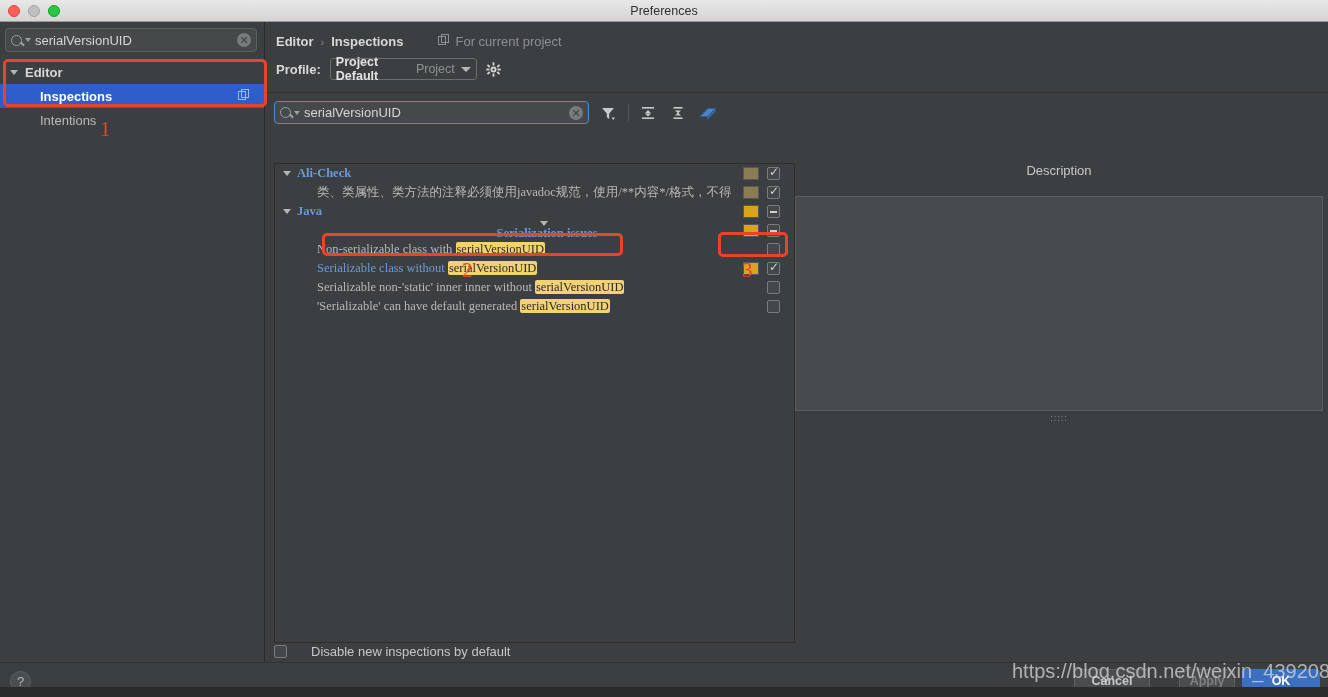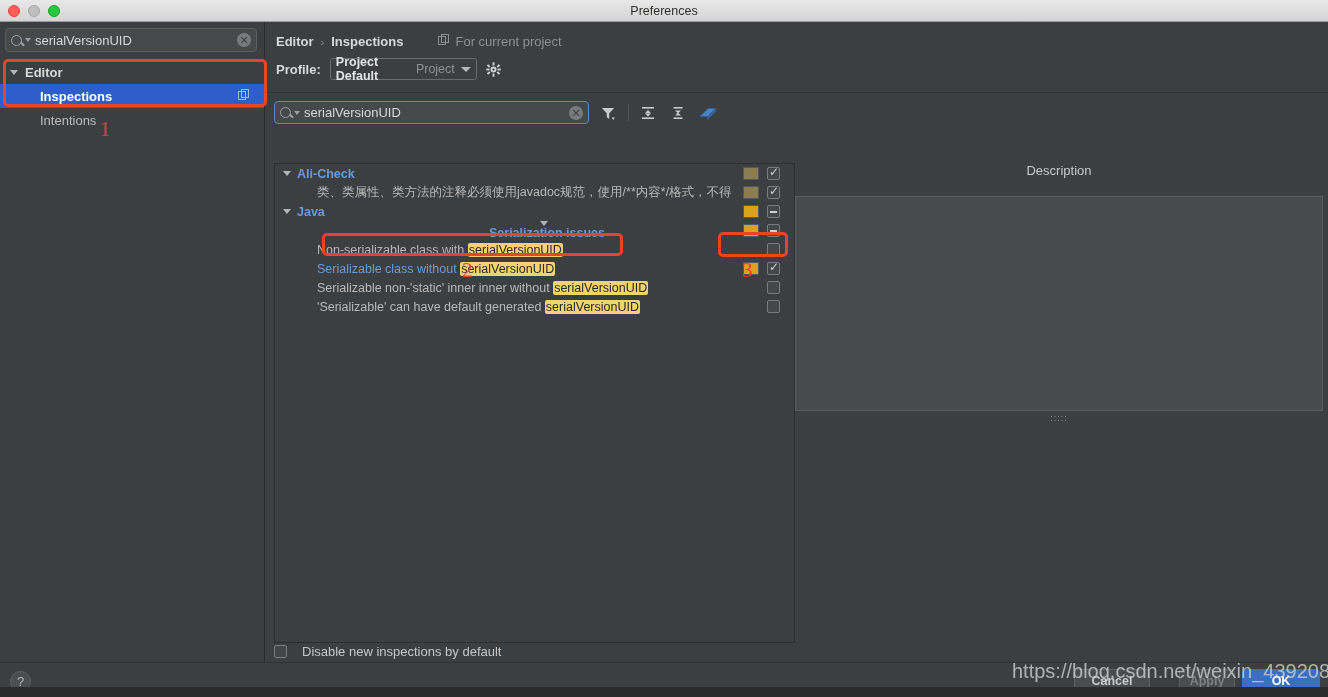--- a/index.html
+++ b/index.html
@@ -96,40 +96,40 @@
   }
   .tb-ic{ width:22px;height:22px; display:flex;align-items:center;justify-content:center;
      margin-left:8px; cursor:pointer;}
   .tb-sep{ width:1px;height:17px;background:#545658;margin-left:9px;}
 
   
   #tree-panel{
     position:absolute; left:9px; top:141px; width:521px; height:480px;
     background:#3c3f41; border:1px solid #2e2e2e;
   }
-  #tree-rows{ position:relative; }
+  #tree-rows{ position:relative;font-family:Liberation Serif, serif; }
   .trow{ height:19px; display:flex;align-items:center; position:relative;
      font-size:12.5px; white-space:nowrap; }
   .trow .tw{ display:flex;align-items:center; flex:1; overflow:hidden;}
   .tarrow{ width:0;height:0;border-left:4.5px solid transparent;border-right:4.5px solid transparent;
      border-top:5.5px solid #b5b5b5; margin-right:6px;}
   .tname.bold{ font-weight:bold; }
   .blue{ color:#6a9bd8; }
   .grey{ color:#b8b8b8; }
   .hl{ background:#f3d271; color:#2b2b2b; border-radius:2px; padding:0 1px;}
   
   .swatch{ position:absolute; width:16px;height:13px; border:1px solid #55575a;}
   .cbx{ position:absolute; width:13px;height:13px; border:1px solid #7a7d80;
         background:#434749; border-radius:2px;}
   .cbx.checked:after{ content:"✓"; position:absolute; left:1px; top:-3px;
         font-size:12px; color:#d5d5d5; font-family:"DejaVu Sans",sans-serif;}
   .cbx.dash:after{ content:""; position:absolute;left:2px;top:5px;width:7px;height:2px;background:#cfcfcf;}
 
   
-  #disable-row{ position:absolute; left:9px; top:622px; display:flex;align-items:center;gap:15px;}
+  #disable-row{ position:absolute; left:9px; top:622px; display:flex;align-items:center;gap:24px;}
   #disable-row .box{ width:13px;height:13px;border:1px solid #7a7d80;background:#434749;border-radius:2px;}
   #disable-row .txt{ color:#c6c6c6; font-size:13px;}
 
   
   #desc{ position:absolute; left:530px; top:141px; right:5px; height:245px;}
   #desc .hdr{ display:flex; align-items:center; gap:10px;flex-direction:column; }
   #desc .hdr .t{ color:#c8c8c8; font-size:13px; }
   #desc .hdr .ln{ flex:1; height:1px; background:#595959; }
   #desc .box{ margin-top:8px; height:215px; background:#484b4d; border:1px solid #5a5d5f;}
   #desc .grip{ text-align:center; color:#8a8d8f; font-size:9px; letter-spacing:1px; margin-top:2px;}

